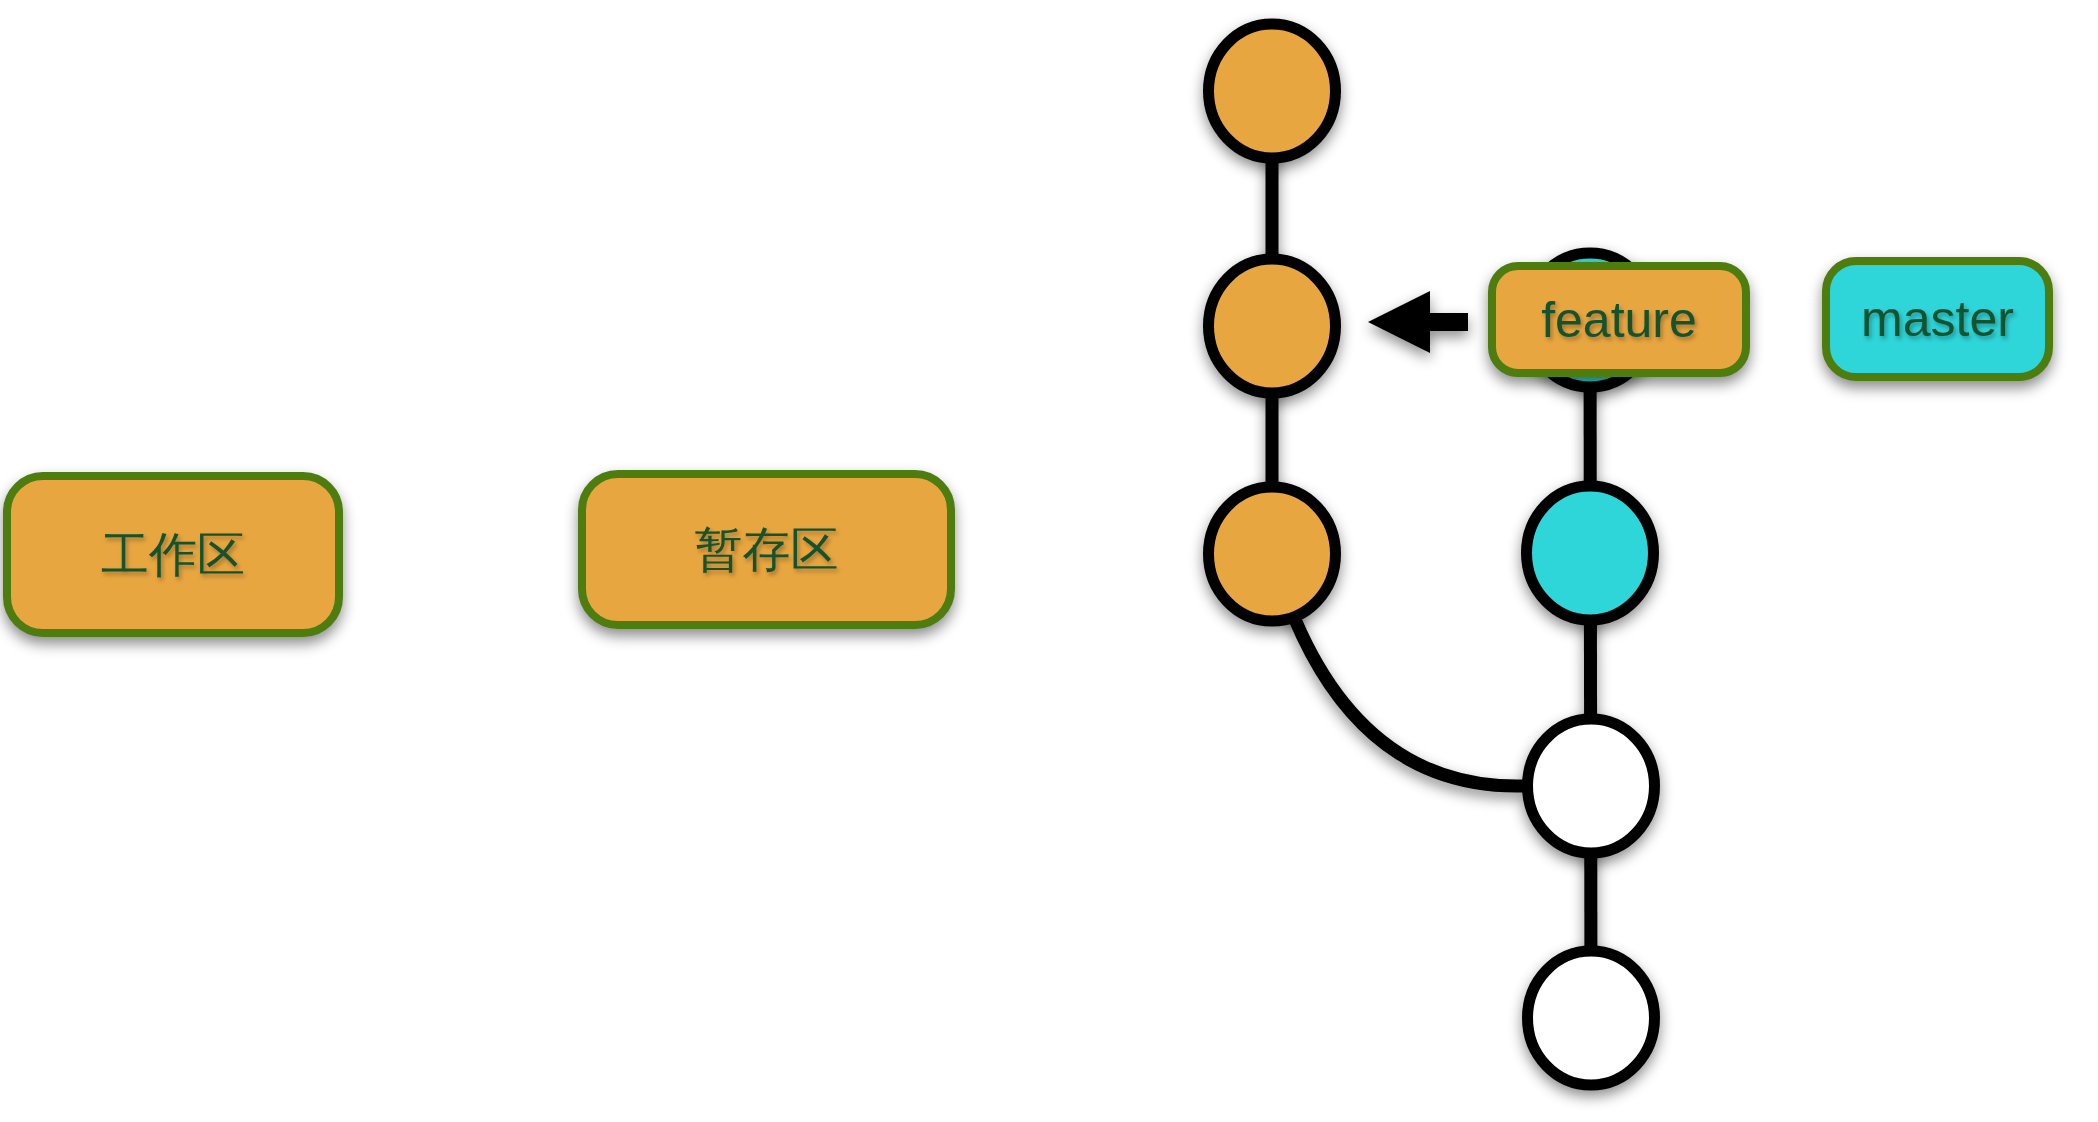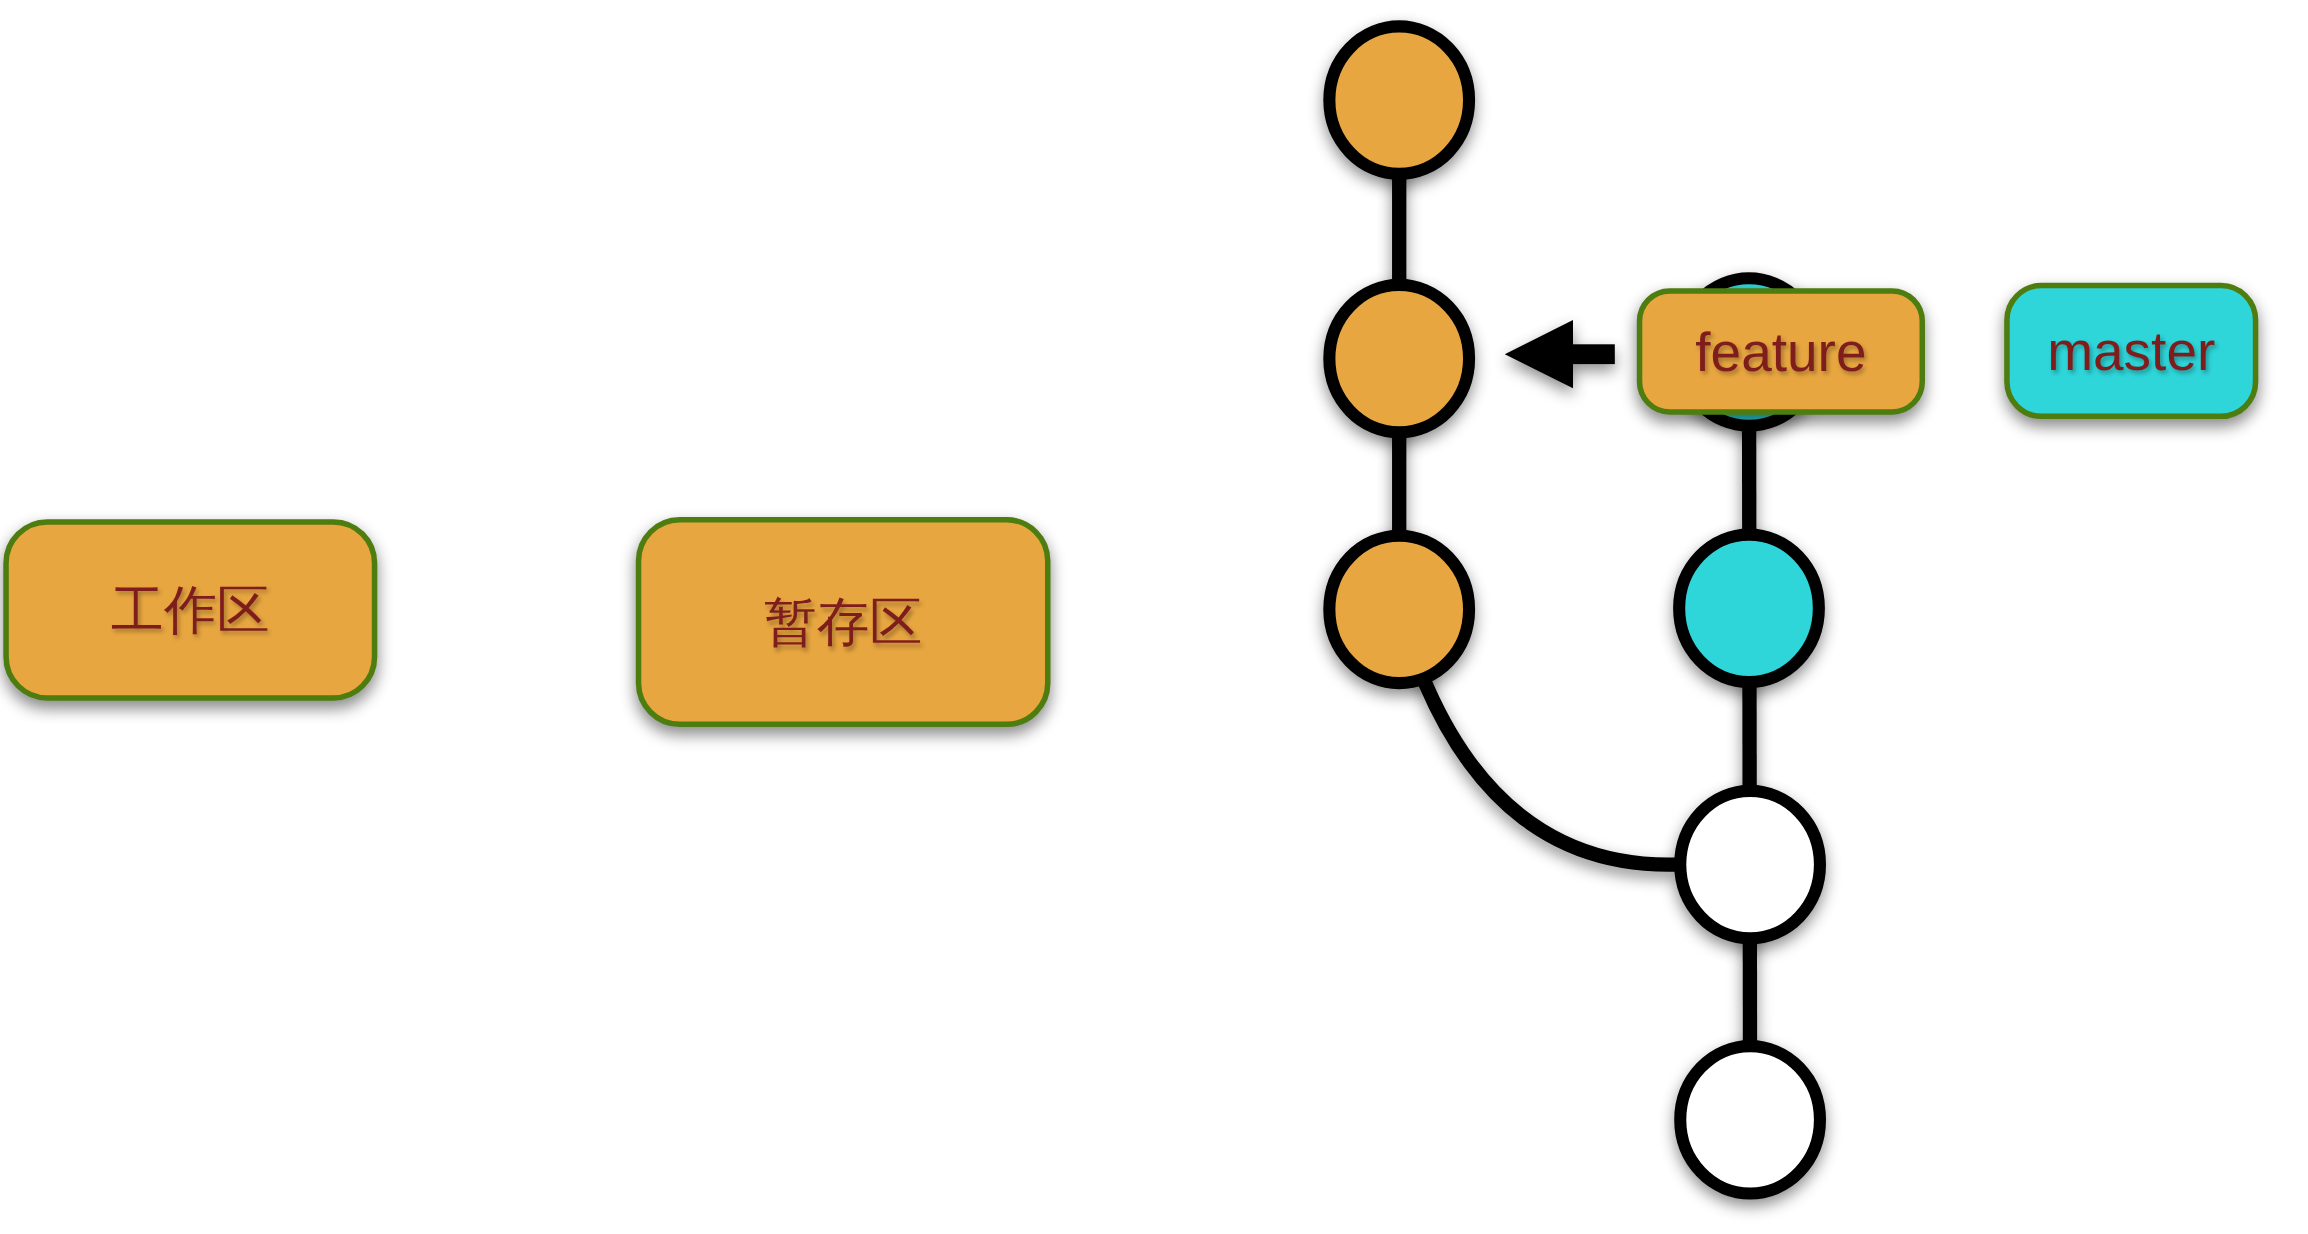--- a/index.html
+++ b/index.html
@@ -18,40 +18,40 @@
   .stage svg {
     position: absolute;
     left: 0;
     top: 0;
     z-index: 1;
   }
   
   .box, .pill {
     position: absolute;
     box-sizing: border-box;
-    border: 5px solid #4d7c0f;
+    border: 8px solid #4d7c0f;
     display: flex;
     align-items: center;
     justify-content: center;
-    color: #7f1d1d;
+    color: #14532d;
     box-shadow: 0 7px 14px rgba(0,0,0,0.45);
     text-shadow: 2px 3px 4px rgba(0,0,0,0.30);
     white-space: nowrap;
     overflow: hidden;
   }
   .fill-orange { background: #E8A640; }
   .fill-cyan   { background: #2ED5D9; }
   .fill-gray   { background: #ACACAC; }
 
   .box-workspace {
     left: 3px; top: 472px; width: 340px; height: 165px;
     border-radius: 40px; font-size: 48px; z-index: 2;
   }
   .box-staging {
-    left: 578px; top: 470px; width: 377px; height: 191px;
+    left: 578px; top: 470px; width: 377px; height: 159px;
     border-radius: 40px; font-size: 48px; z-index: 2;
   }
   .pill-master {
     left: 1822px; top: 257px; width: 231px; height: 124px;
     border-radius: 34px; font-size: 50px; z-index: 2;
   }
   .pill-head {
     left: 1735px; top: 259px; width: 255px; height: 119px;
     border-radius: 30px; font-size: 50px; z-index: 3;
   }

